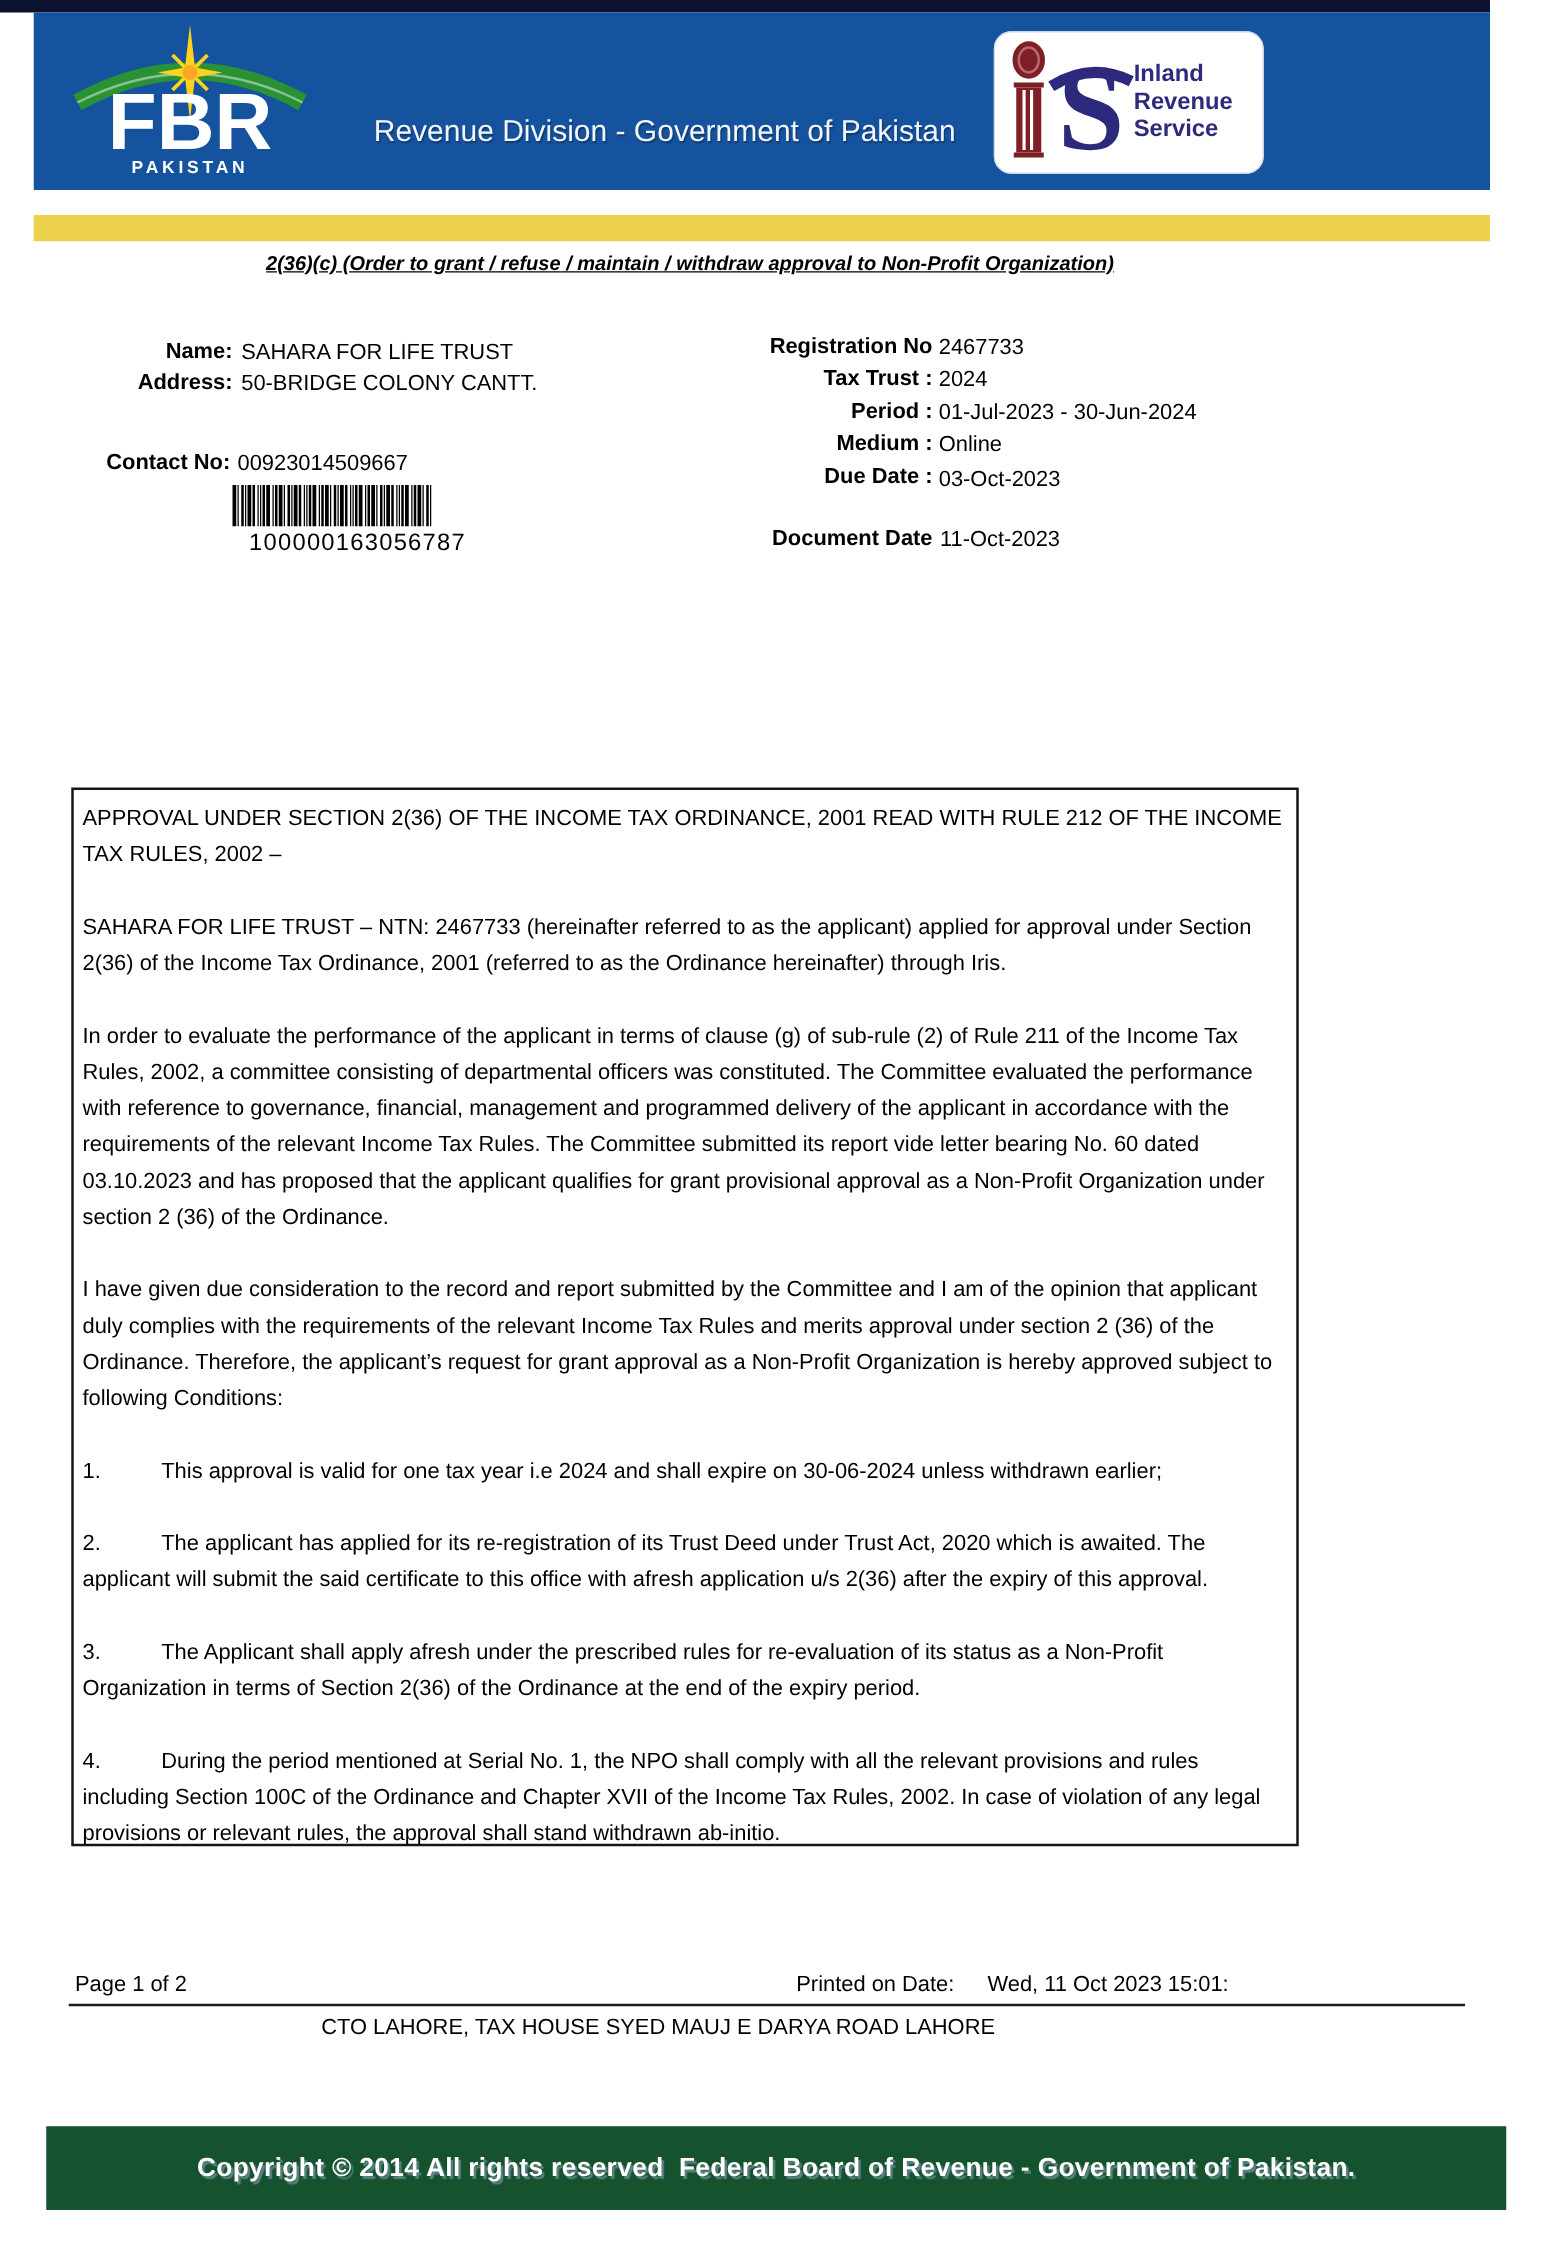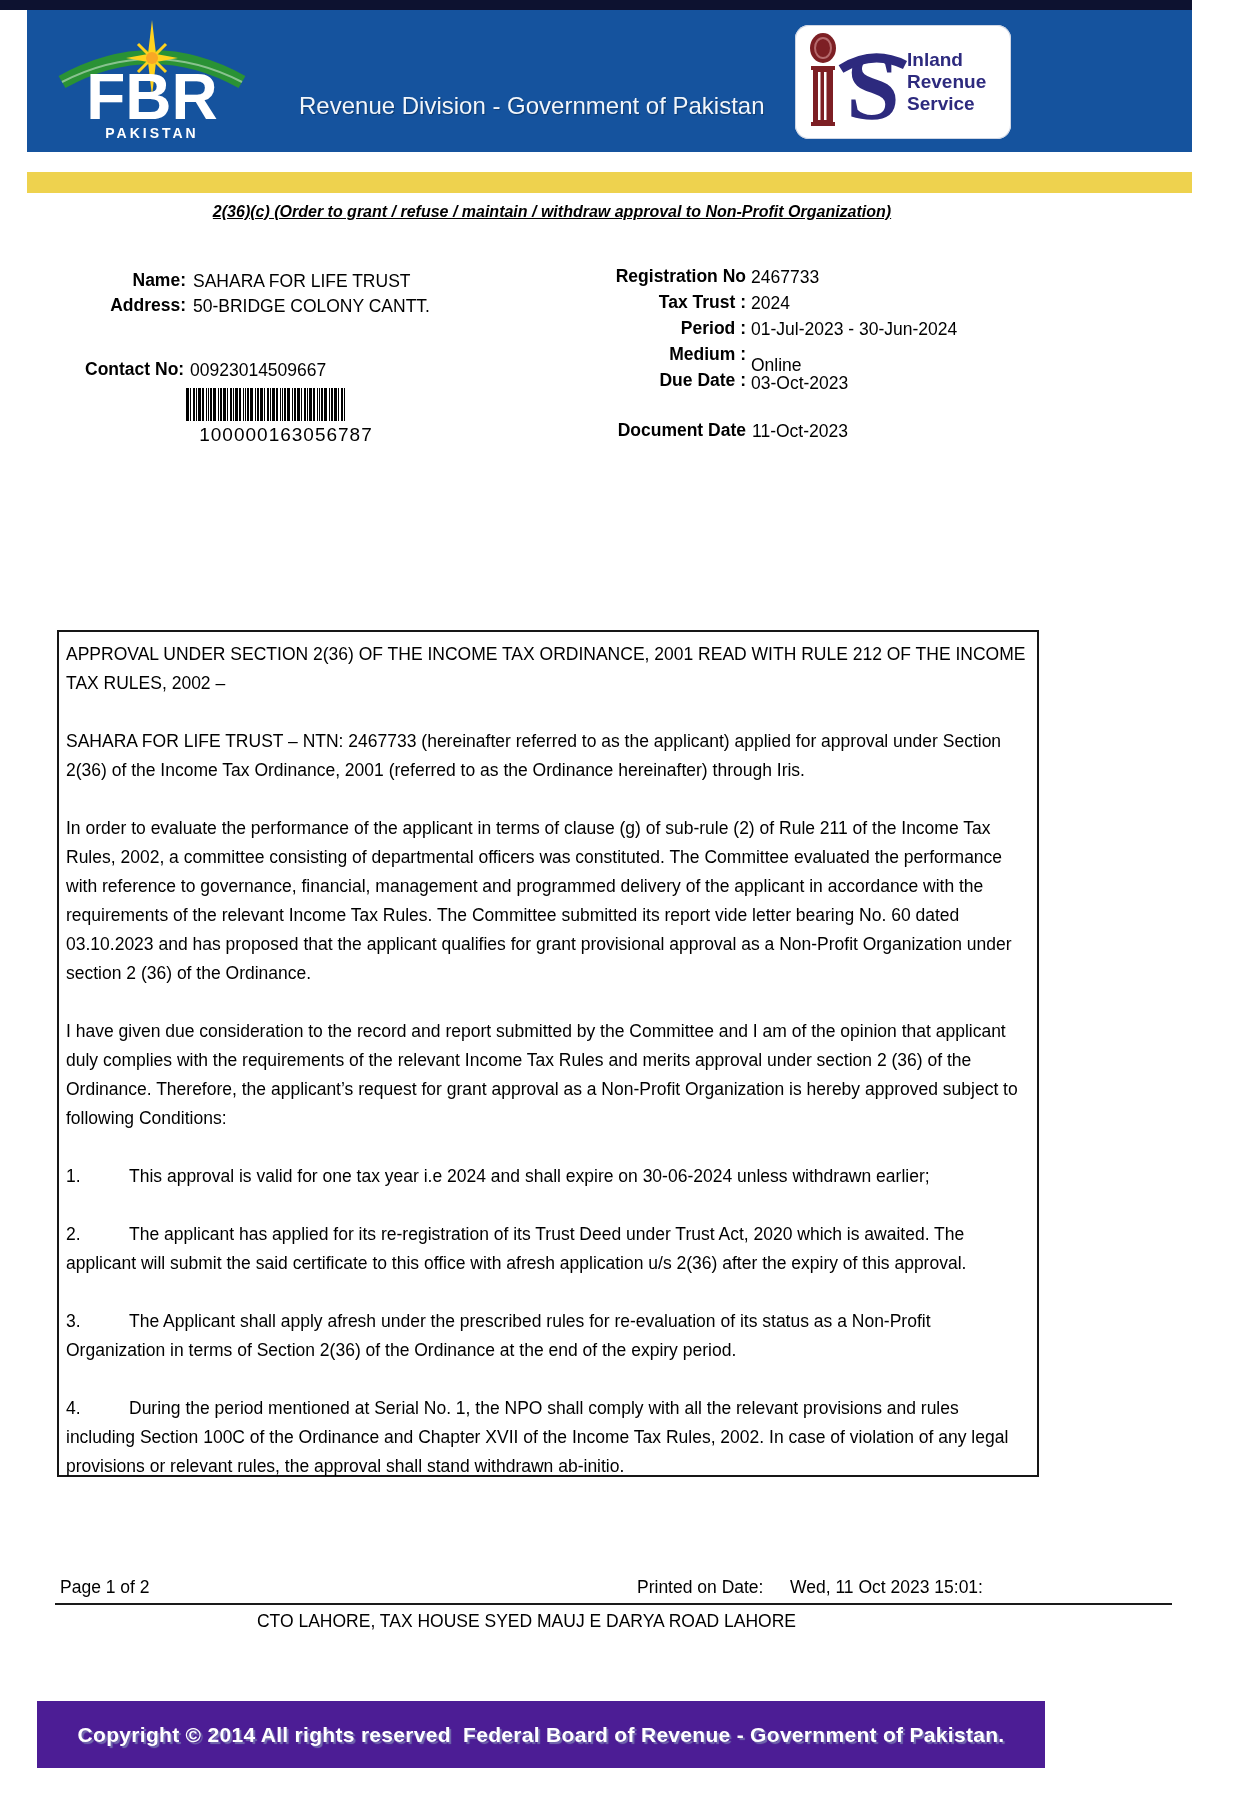--- a/index.html
+++ b/index.html
@@ -48,21 +48,21 @@
   .main-box p{margin:29px 0 0 0;}
   .main-box p:first-child{margin-top:4px;}
   .cnum{display:inline-block;width:63px;}
   
   .pg-info{position:absolute;left:60px;top:1577px;font-size:17.5px;}
   .printed-lbl{position:absolute;left:637px;top:1577px;font-size:17.5px;}
   .printed-val{position:absolute;left:790px;top:1577px;font-size:17.5px;}
   .foot-rule{position:absolute;left:55px;top:1603px;width:1117px;height:2px;background:#1a1a1a;}
   .office{position:absolute;left:0;top:1611px;width:1053px;text-align:center;font-size:17.5px;white-space:nowrap;}
   .copy-bar{
-    position:absolute;left:37px;top:1701px;width:1008px;height:67px;background:#4c1d95;
+    position:absolute;left:37px;top:1701px;width:1168px;height:67px;background:#14532d;
     display:flex;align-items:center;justify-content:center;
   }
   .copy-text{
     color:#fff;font-size:21px;font-weight:bold;letter-spacing:.3px;white-space:pre-wrap;
     text-shadow:2px 2px 1px rgba(140,160,190,.6);
   }
 </style>
 </head>
 <body>
 
@@ -173,21 +173,21 @@
 <div class="f-lbl rlbl" style="top:266px;">Registration No</div>
 <div class="f-val" style="left:751px;top:267px;">2467733</div>
 
 <div class="f-lbl rlbl" style="top:292px;">Tax Trust :</div>
 <div class="f-val" style="left:751px;top:293px;">2024</div>
 
 <div class="f-lbl rlbl" style="top:318px;">Period :</div>
 <div class="f-val" style="left:751px;top:319px;text-align:right;">01-Jul-2023 - 30-Jun-2024</div>
 
 <div class="f-lbl rlbl" style="top:344px;">Medium :</div>
-<div class="f-val" style="left:751px;top:345px;margin-top:10px;">Online</div>
+<div class="f-val" style="left:751px;top:345px;">Online</div>
 
 <div class="f-lbl rlbl" style="top:370px;">Due Date :</div>
 <div class="f-val" style="left:751px;top:373px;">03-Oct-2023</div>
 
 <div class="f-lbl rlbl" style="top:420px;">Document Date</div>
 <div class="f-val" style="left:752px;top:421px;">11-Oct-2023</div>
 
 <div class="main-box">
   <p>APPROVAL UNDER SECTION 2(36) OF THE INCOME TAX ORDINANCE, 2001 READ WITH RULE 212 OF THE INCOME TAX RULES, 2002 –</p>
   <p>SAHARA FOR LIFE TRUST – NTN: 2467733 (hereinafter referred to as the applicant) applied for approval under Section 2(36) of the Income Tax Ordinance, 2001 (referred to as the Ordinance hereinafter) through Iris.</p>

